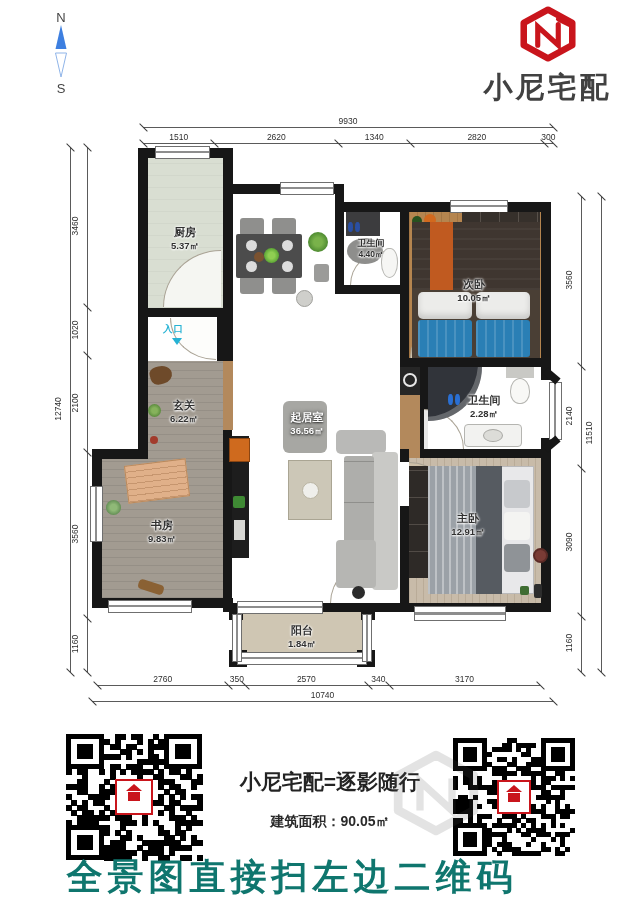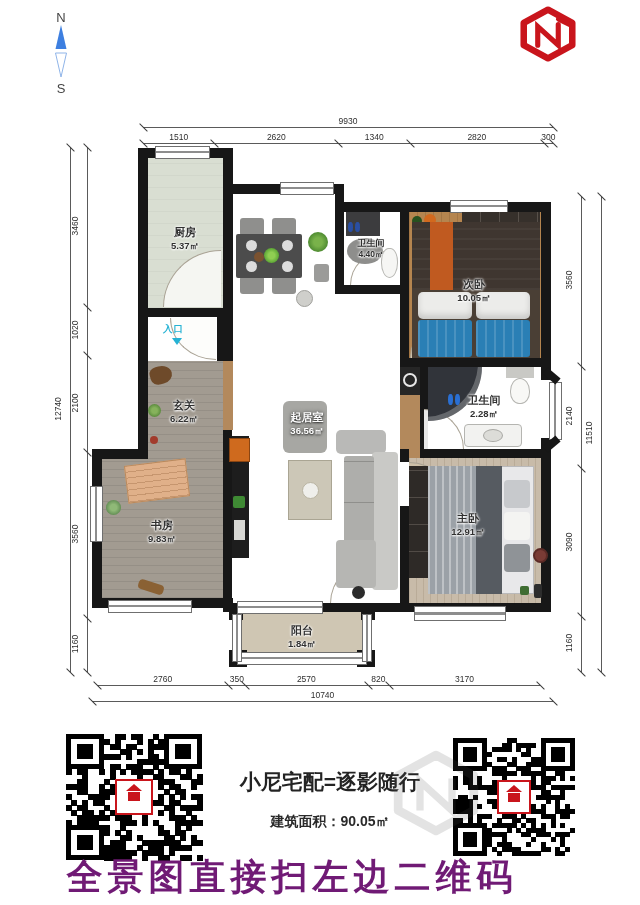--- a/index.html
+++ b/index.html
@@ -38,41 +38,42 @@
   .qr .qc{position:absolute;background:#000;}
   .qr .seal{position:absolute;background:#fff;border:2px solid #c9151c;z-index:5;}
   .seal .roof{position:absolute;left:50%;top:3px;transform:translateX(-50%);width:0;height:0;
       border-left:8px solid transparent;border-right:8px solid transparent;border-bottom:7px solid #c9151c;}
   .seal .body{position:absolute;left:50%;top:11px;transform:translateX(-50%);width:12px;height:9px;background:#c9151c;}
   #footer-slogan{position:absolute;left:215px;top:768px;width:230px;text-align:center;
       font-size:21px;font-weight:bold;color:#232323;white-space:nowrap;}
   #footer-area{position:absolute;left:215px;top:813px;width:230px;text-align:center;
       font-size:14px;font-weight:bold;color:#2a2a2a;white-space:nowrap;}
   #footer-cta{position:absolute;left:0;top:853px;width:584px;text-align:center;
-      font-size:36px;font-weight:bold;color:#701a75;letter-spacing:5px;white-space:nowrap;}
+      font-size:36px;font-weight:bold;color:#0f766e;letter-spacing:5px;white-space:nowrap;}
   #watermark{position:absolute;left:388px;top:748px;opacity:.16;z-index:1;}
 </style>
 </head>
 <body>
 
 <div id="compass">
   <div class="cdir">N</div>
   <svg width="16" height="52" viewBox="0 0 16 52">
     <polygon points="8,0 13.5,24 2.5,24" fill="#3d7fe0"></polygon>
     <polygon points="2.5,28 13.5,28 8,52" fill="#ffffff" stroke="#8fb4e8" stroke-width="1"></polygon>
   </svg>
   <div class="cdir">S</div>
 </div>
 
 <div id="brand">
   <svg width="62" height="56" viewBox="0 0 66 60">
     <path d="M33 4 L59 18 V42 L33 56 L7 42 V18 Z" fill="none" stroke="#c9151c" stroke-width="7" stroke-linejoin="round"></path>
     <path d="M22 42 V22 L44 42 V20" fill="none" stroke="#c9151c" stroke-width="5.5" stroke-linecap="round"></path>
     <path d="M44 14 L56 20" stroke="#c9151c" stroke-width="5" stroke-linecap="round"></path>
   </svg>
+  <div id="brand-name">小尼宅配</div>
 </div>
 
 <div id="plan">
 
   <div class="floor" style="left:148px;top:158px;width:75px;height:150px;background:#d9ded2 repeating-linear-gradient(0deg,rgba(0,0,0,.03) 0 1px,transparent 1px 12px);"></div>
   <div class="floor" style="left:233px;top:194px;width:167px;height:409px;background:#b38а5c;background:#b3895c repeating-linear-gradient(90deg,rgba(60,30,5,.12) 0 1px,transparent 1px 9px),repeating-linear-gradient(0deg,rgba(255,255,255,.05) 0 2px,transparent 2px 26px);"></div>
   <div class="floor" style="left:223px;top:357px;width:10px;height:73px;background:#b3895c;"></div>
   <div class="floor" style="left:147px;top:361px;width:76px;height:98px;background:#a29b91 repeating-linear-gradient(0deg,rgba(0,0,0,.08) 0 1px,transparent 1px 8px);"></div>
   <div class="floor" style="left:102px;top:459px;width:121px;height:139px;background:#a29b91 repeating-linear-gradient(0deg,rgba(0,0,0,.08) 0 1px,transparent 1px 8px);"></div>
   <div class="floor" style="left:344px;top:212px;width:56px;height:73px;background:#ebebe8 repeating-linear-gradient(0deg,rgba(0,0,0,.05) 0 1px,transparent 1px 14px),repeating-linear-gradient(90deg,rgba(0,0,0,.05) 0 1px,transparent 1px 14px);"></div>
@@ -275,21 +276,21 @@
       <div class="dim-line" style="left: 97px; top: 685px; width: 443px; height: 1px;"></div>
       <div class="dim-tick" style="left: 92px; top: 684.5px;"></div>
       <div class="dim-tick" style="left: 223.471px; top: 684.5px;"></div>
       <div class="dim-tick" style="left: 240.143px; top: 684.5px;"></div>
       <div class="dim-tick" style="left: 362.563px; top: 684.5px;"></div>
       <div class="dim-tick" style="left: 383.999px; top: 684.5px;"></div>
       <div class="dim-tick" style="left: 535px; top: 684.5px;"></div>
       <div class="dim-label" style="left: 140.735px; top: 674px;">2760</div>
       <div class="dim-label" style="left: 214.807px; top: 674px;">350</div>
       <div class="dim-label" style="left: 284.353px; top: 674px;">2570</div>
-      <div class="dim-label" style="left: 356.281px; top: 674px;">820</div>
+      <div class="dim-label" style="left: 356.281px; top: 674px;">340</div>
       <div class="dim-label" style="left: 442.499px; top: 674px;">3170</div>
       <div class="dim-line" style="left: 92px; top: 701px; width: 461px; height: 1px;"></div>
       <div class="dim-tick" style="left: 87px; top: 700.5px;"></div>
       <div class="dim-tick" style="left: 548px; top: 700.5px;"></div>
       <div class="dim-label" style="left: 300.5px; top: 690px;">10740</div>
     </div>
 </div>
 
 <svg id="watermark" width="96" height="90" viewBox="0 0 66 60">
   <path d="M33 4 L59 18 V42 L33 56 L7 42 V18 Z" fill="none" stroke="#555" stroke-width="6" stroke-linejoin="round"></path>

